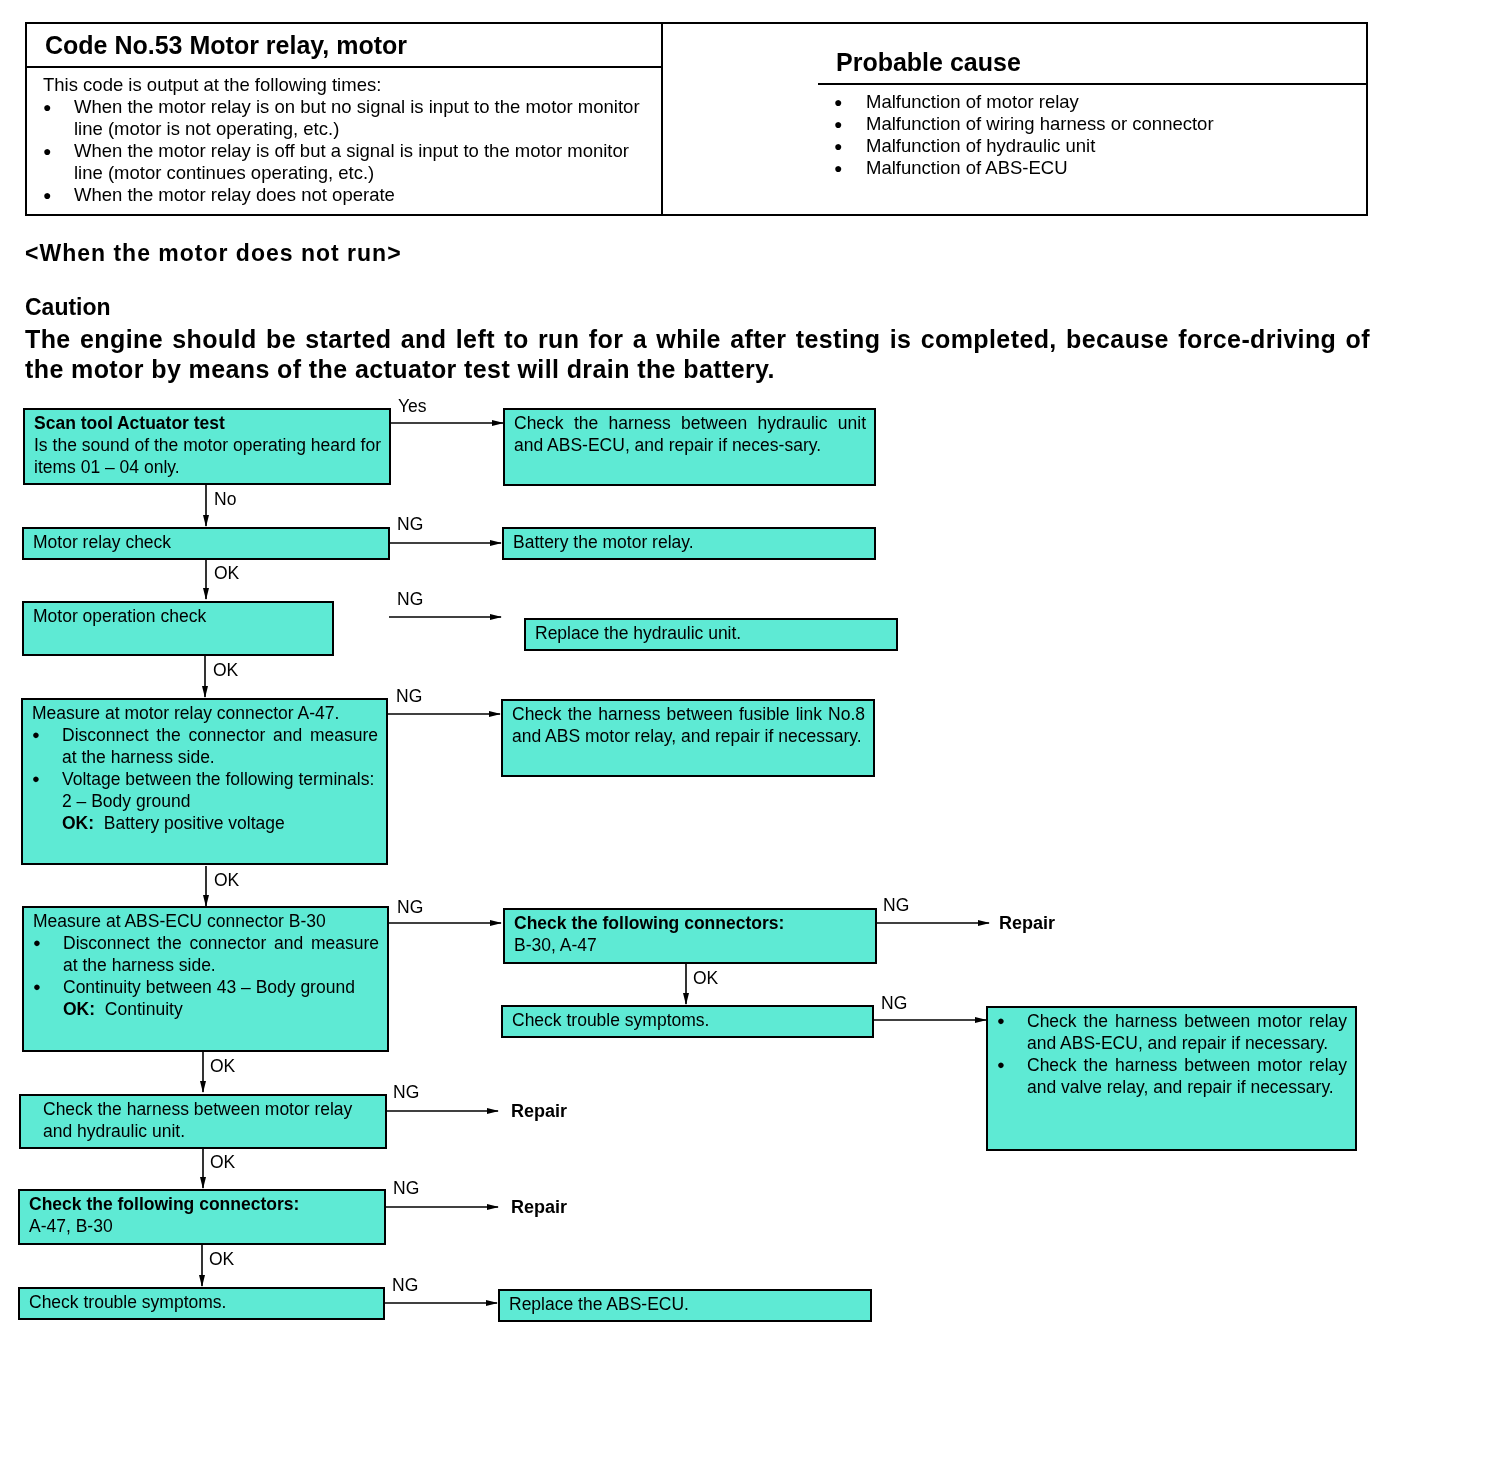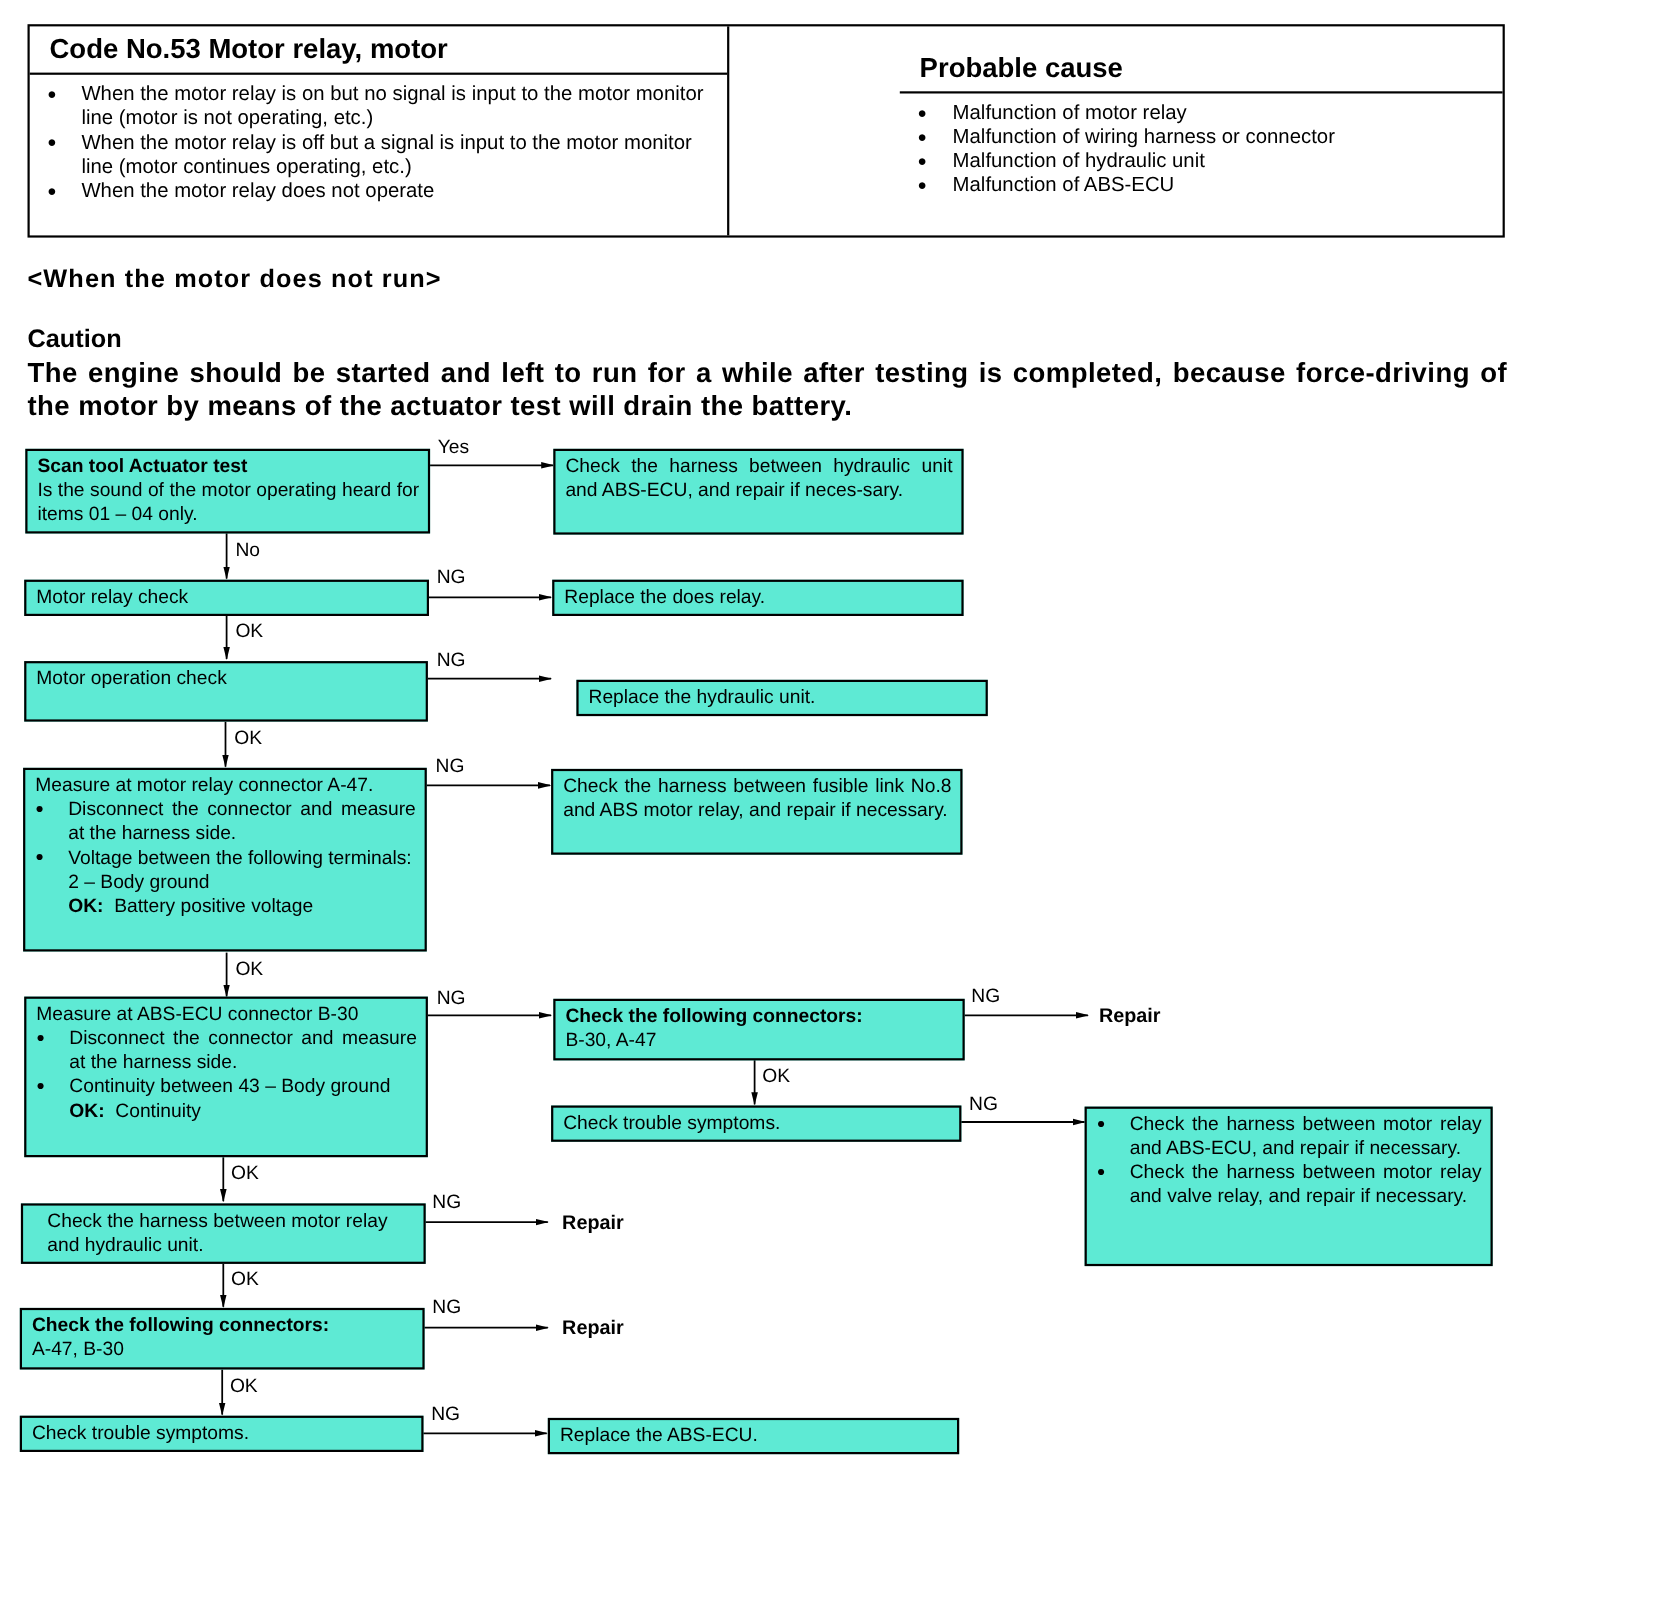--- a/index.html
+++ b/index.html
@@ -37,20 +37,21 @@
   .repair { position: absolute; font-size: 18px; font-weight: bold; }
   svg.arrows { position: absolute; left: 0; top: 0; }
 </style>
 </head>
 <body>
 
 <div class="code-table">
   <div class="col-left">
     <div class="th">Code No.53 Motor relay, motor</div>
     <div class="tbody">
+      <div>This code is output at the following times:</div>
       <ul class="blist">
         <li>When the motor relay is on but no signal is input to the motor monitor line (motor is not operating, etc.)</li>
         <li>When the motor relay is off but a signal is input to the motor monitor line (motor continues operating, etc.)</li>
         <li>When the motor relay does not operate</li>
       </ul>
     </div>
   </div>
   <div class="col-right">
     <div class="th">Probable cause</div>
     <div class="tbody">
@@ -106,25 +107,25 @@
 <div class="box" style="left:503px;top:408px;width:373px;height:78px;">
   <span>Check the harness between hydraulic unit and ABS-ECU, and repair if neces-sary.</span>
 </div>
 <div class="lbl" style="left:214px;top:489px;">No</div>
 
 <div class="box" style="left:22px;top:527px;width:368px;height:33px;">
   <span>Motor relay check</span>
 </div>
 <div class="lbl" style="left:397px;top:514px;">NG</div>
 <div class="box" style="left:502px;top:527px;width:374px;height:33px;">
-  <span>Replace the does relay.</span>
+  <span>Battery the motor relay.</span>
 </div>
 <div class="lbl" style="left:214px;top:563px;">OK</div>
 
-<div class="box" style="left:22px;top:601px;width:367px;height:55px;">
+<div class="box" style="left:22px;top:601px;width:312px;height:55px;">
   <span>Motor operation check</span>
 </div>
 <div class="lbl" style="left:397px;top:589px;">NG</div>
 <div class="box" style="left:502px;top:618px;width:374px;height:33px;margin-left:22px;">
   <span>Replace the hydraulic unit.</span>
 </div>
 <div class="lbl" style="left:213px;top:660px;">OK</div>
 
 <div class="box" style="left:21px;top:698px;width:367px;height:167px;">
   <div style="text-align:left;white-space:nowrap;">Measure at motor relay connector A-47.</div>

